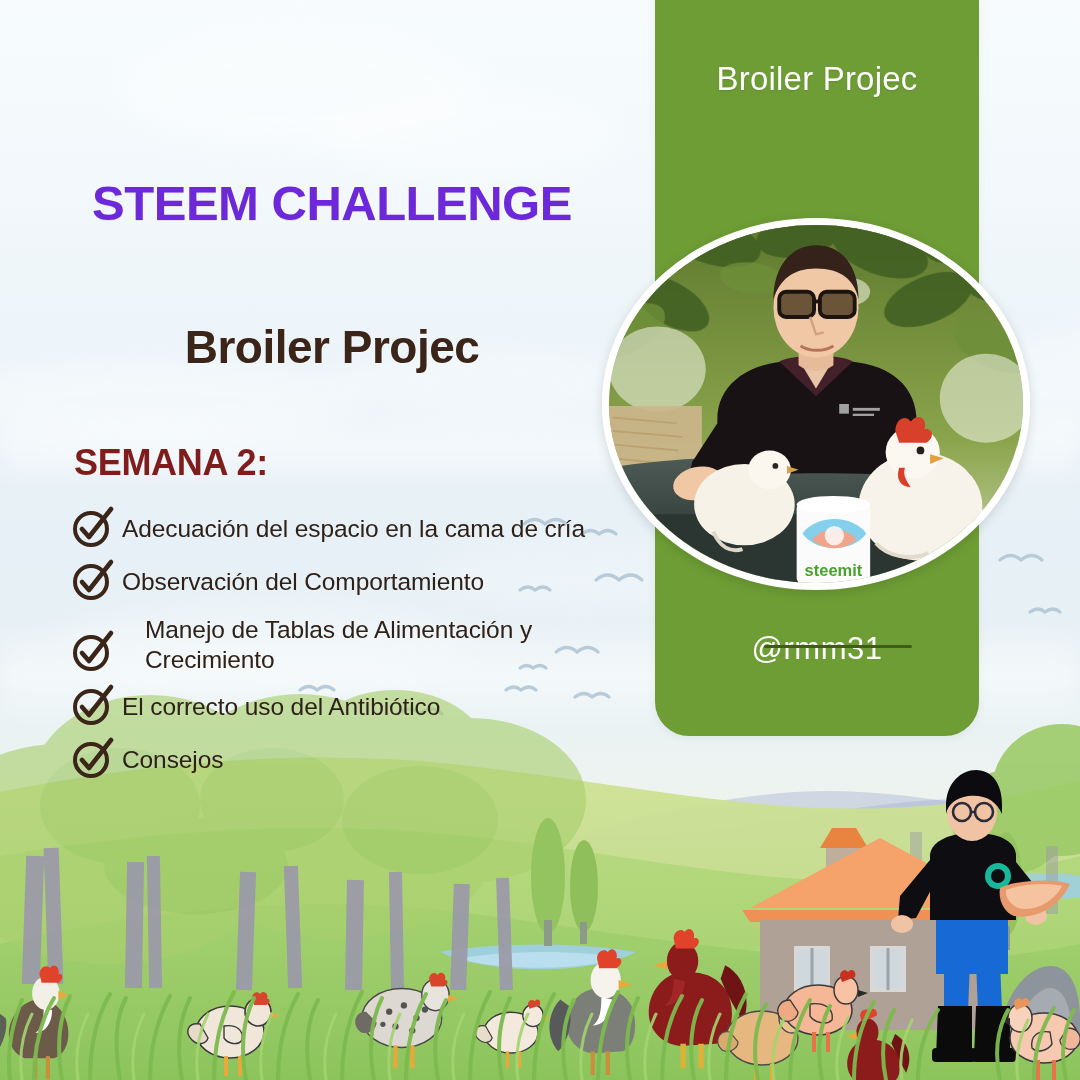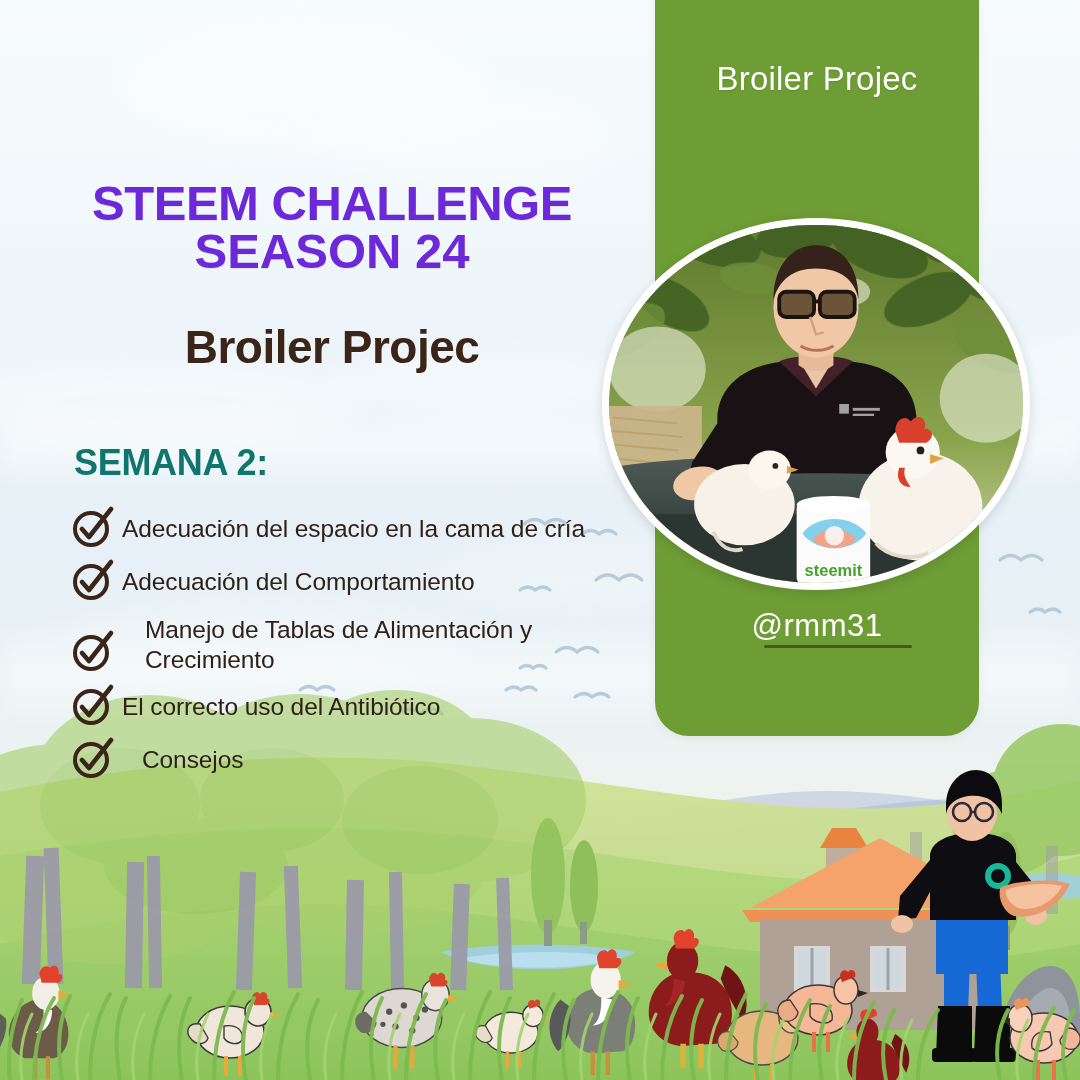--- a/index.html
+++ b/index.html
@@ -58,21 +58,21 @@
   .title-red .l2 { letter-spacing:0px; }
   .title-brown {
     position:absolute; left:72px; top:320px; width:520px;
     color:#3b2418;
     font-size:46px; font-weight:bold; text-align:center;
     letter-spacing:-0.5px;
     text-shadow:1px 1px 0 rgba(255,255,255,.35);
   }
   .semana {
     position:absolute; left:74px; top:442px;
-    color:#0f766e;
+    color:#7f1d1d;
     font-size:36px; font-weight:bold; letter-spacing:-0.3px;
   }
   .checklist {
     position:absolute; left:70px; top:508px; width:570px;
   }
   .check-row {
     display:flex; align-items:flex-start;
     margin-bottom:11px;
   }
   .check-row .chk {
@@ -122,21 +122,21 @@
     width:428px; height:372px;
     border-radius:50%;
     overflow:hidden;
     border:7px solid #ffffff;
     box-shadow:0 3px 12px rgba(0,0,0,.13);
     text-align:center;
   }
   .avatar-inner { position:absolute; inset:0; overflow:hidden; }
 
   .handle {
-    position:absolute; left:655px; top:608px; width:324px;
+    position:absolute; left:655px; top:631px; width:324px;
     text-align:center;
     color:#ffffff;
     font-size:31px;
     z-index:45;
     letter-spacing:0.5px;
   }
   .handle-underline {
     position:absolute; left:764px; top:645px;
     width:148px; height:3px;
     background:#3f5c1a;
@@ -615,21 +615,20 @@
     </div>
   </div>
 
   <div class="handle">@rmm31</div>
   <div class="handle-underline"></div>
 
   <div class="left-col">
 
     <div class="title-red">
       <div>STEEM CHALLENGE</div>
-      <div class="l2">SEASON 24</div>
     </div>
 
     <div class="title-brown">Broiler Projec</div>
 
     <div class="semana">SEMANA 2:</div>
 
     <div class="checklist">
 
 
       <div class="check-row">
@@ -642,21 +641,21 @@
         <span class="lbl">Adecuación del espacio en la cama de cría</span>
       </div>
 
       <div class="check-row">
         <span class="chk">
           <svg viewBox="0 0 46 46">
             <circle cx="21" cy="25" r="16" fill="none" stroke="#3b2418" stroke-width="4"></circle>
             <path d="M12,25 L19,33 L41,5" fill="none" stroke="#3b2418" stroke-width="4.6" stroke-linecap="round" stroke-linejoin="round"></path>
           </svg>
         </span>
-        <span class="lbl">Adecuación del Comportamiento</span>
+        <span class="lbl">Observación del Comportamiento</span>
       </div>
 
       <div class="check-row two-line">
         <span class="chk" style="margin-top:14px;">
           <svg viewBox="0 0 46 46">
             <circle cx="21" cy="25" r="16" fill="none" stroke="#3b2418" stroke-width="4"></circle>
             <path d="M12,25 L19,33 L41,5" fill="none" stroke="#3b2418" stroke-width="4.6" stroke-linecap="round" stroke-linejoin="round"></path>
           </svg>
         </span>
         <span class="lbl" style="max-width:430px;">Manejo de Tablas de Alimentación y Crecimiento</span>
@@ -665,21 +664,21 @@
       <div class="check-row">
         <span class="chk">
           <svg viewBox="0 0 46 46">
             <circle cx="21" cy="25" r="16" fill="none" stroke="#3b2418" stroke-width="4"></circle>
             <path d="M12,25 L19,33 L41,5" fill="none" stroke="#3b2418" stroke-width="4.6" stroke-linecap="round" stroke-linejoin="round"></path>
           </svg>
         </span>
         <span class="lbl">El correcto uso del Antibiótico</span>
       </div>
 
-      <div class="check-row" style="gap:20px;">
+      <div class="check-row" style="">
         <span class="chk">
           <svg viewBox="0 0 46 46">
             <circle cx="21" cy="25" r="16" fill="none" stroke="#3b2418" stroke-width="4"></circle>
             <path d="M12,25 L19,33 L41,5" fill="none" stroke="#3b2418" stroke-width="4.6" stroke-linecap="round" stroke-linejoin="round"></path>
           </svg>
         </span>
         <span class="lbl">Consejos</span>
       </div>
 
     </div>

